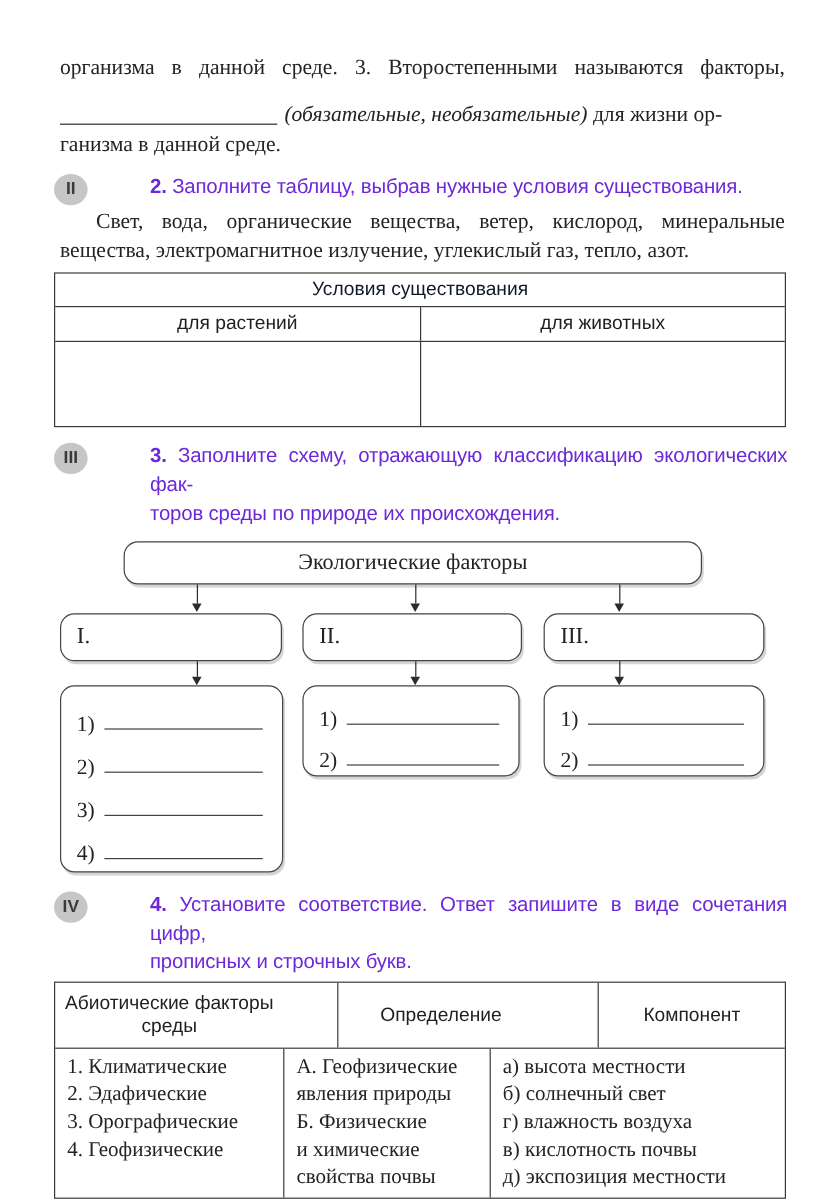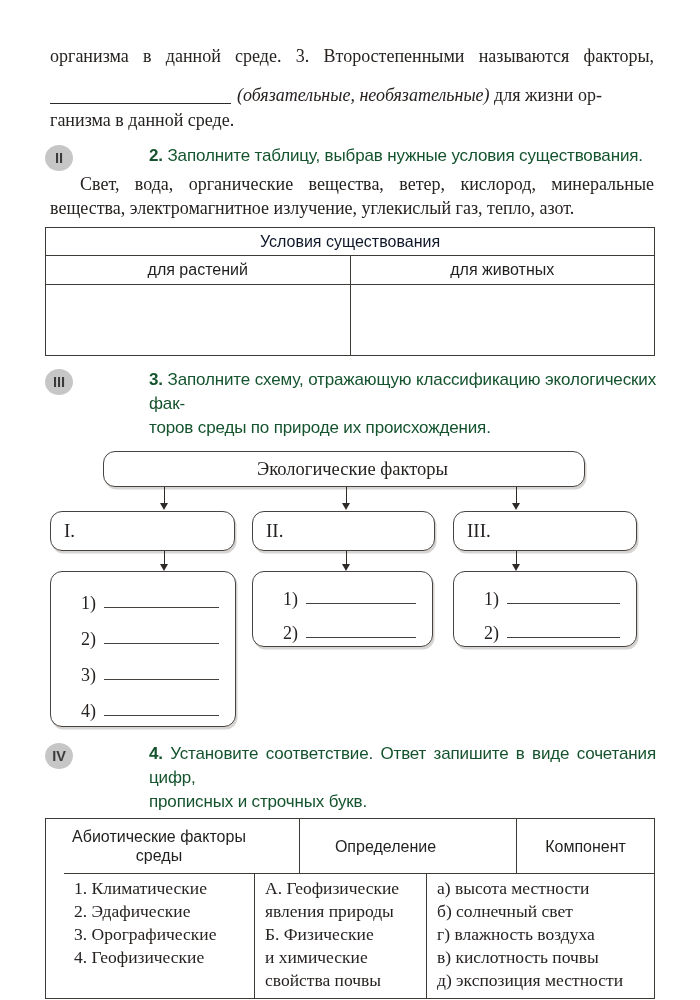--- a/index.html
+++ b/index.html
@@ -23,21 +23,21 @@
 
   
   .task { display: flex; align-items: flex-start; margin-left: 45px; margin-right: 44px; }
   .badge {
     flex: 0 0 28px; width: 28px; height: 26px; border-radius: 50%;
     background: #c6c6c6; color: #3a3a3a;
     display: flex; align-items: center; justify-content: center;
     font-family: "Liberation Sans", sans-serif; font-weight: 700; font-size: 14.5px;
     margin-right: 7px; margin-top: 1px;
   }
-  .task-text { flex: 1; font-size: 17px; line-height: 24px; letter-spacing: -0.15px; color: #14532d; margin-left: 24px; }
+  .task-text { flex: 1; font-size: 17px; line-height: 24px; letter-spacing: -0.15px; color: #6d28d9; }
   .tnum { font-weight: 700; }
   .jline { text-align: justify; text-align-last: justify; }
 
   
   .wb { margin-left: 50px; margin-right: 46px; font-size: 18px; line-height: 24px; }
   .wb1 { margin-top: 1px; text-indent: 30px; text-align: justify; text-align-last: justify; }
 
   
   .table1 { margin: 0 45px; border: 1.6px solid #3e3a36; margin-top: 0; }
   .t1-h { height: 28px; line-height: 27px; text-align: center; font-size: 16px; border-bottom: 1.4px solid #3e3a36; color: #0f172a; }
@@ -49,21 +49,20 @@
   .t1-cell + .t1-cell { border-left: 1.4px solid #3e3a36; }
 
   .mt-task3 { margin-top: 12px; }
 
   
   .diagram { position: relative; width: 700px; height: 290px; margin-top: 9px; }
   .dbox {
     position: absolute; background: #fff;
     border: 1.5px solid #474340; border-radius: 12px;
     box-shadow: 1.5px 2.5px 0 rgba(70,60,50,0.22);
-    padding-left: 17px;
   }
   .droot { left: 103px; top: 2px; width: 482px; height: 36px;
            display: flex; align-items: center; justify-content: center; font-size: 18.5px; }
   .rb { top: 62px; height: 40px; display: flex; align-items: center; padding-left: 13px; font-size: 19px; }
   .rb1 { left: 50px;  width: 185px; }
   .rb2 { left: 252px; width: 183px; }
   .rb3 { left: 453px; width: 184px; }
   .lb  { top: 122px; padding-top: 6px; }
   .lb1 { left: 50px;  width: 186px; height: 156px; }
   .lb2 { left: 252px; width: 181px; height: 76px; padding-top: 4px; }
@@ -77,21 +76,21 @@
     content: ""; position: absolute; left: -5.4px; bottom: -7px;
     border: 4.5px solid transparent; border-top: 7px solid #2e2a28; border-bottom: none;
   }
   .arrA { top: 38px; height: 16px; }
   .arrB { top: 102px; height: 13px; }
   .ax1 { left: 164px; } .ax2 { left: 346px; } .ax3 { left: 516px; }
 
   .mt-task4 { margin-top: 3px; }
 
   
-  .table2 { margin: 12px 45px; border: 1.7px solid #3e3a36; margin-top: 4px; padding-left: 18px; }
+  .table2 { margin: 12px 45px; border: 1.7px solid #3e3a36; margin-top: 4px; }
   .t2-head { display: flex; border-bottom: 1.5px solid #3e3a36; }
   .t2-hc { display: flex; align-items: center; justify-content: center; text-align: center;
            height: 54px; font-size: 16px; line-height: 19px; color: #201f1d; padding: 0 8px; }
   .c1 { width: 190px; } .c2 { width: 172px; } .c3 { flex: 1; }
   .t2-hc + .t2-hc, .t2-bc + .t2-bc { border-left: 1.5px solid #3e3a36; }
   .t2-body { display: flex; }
   .t2-bc { padding: 3px 6px 6px 10px; min-height: 118px; }
   .t2-line { font-size: 17.5px; line-height: 23px; white-space: nowrap; }
 
   

